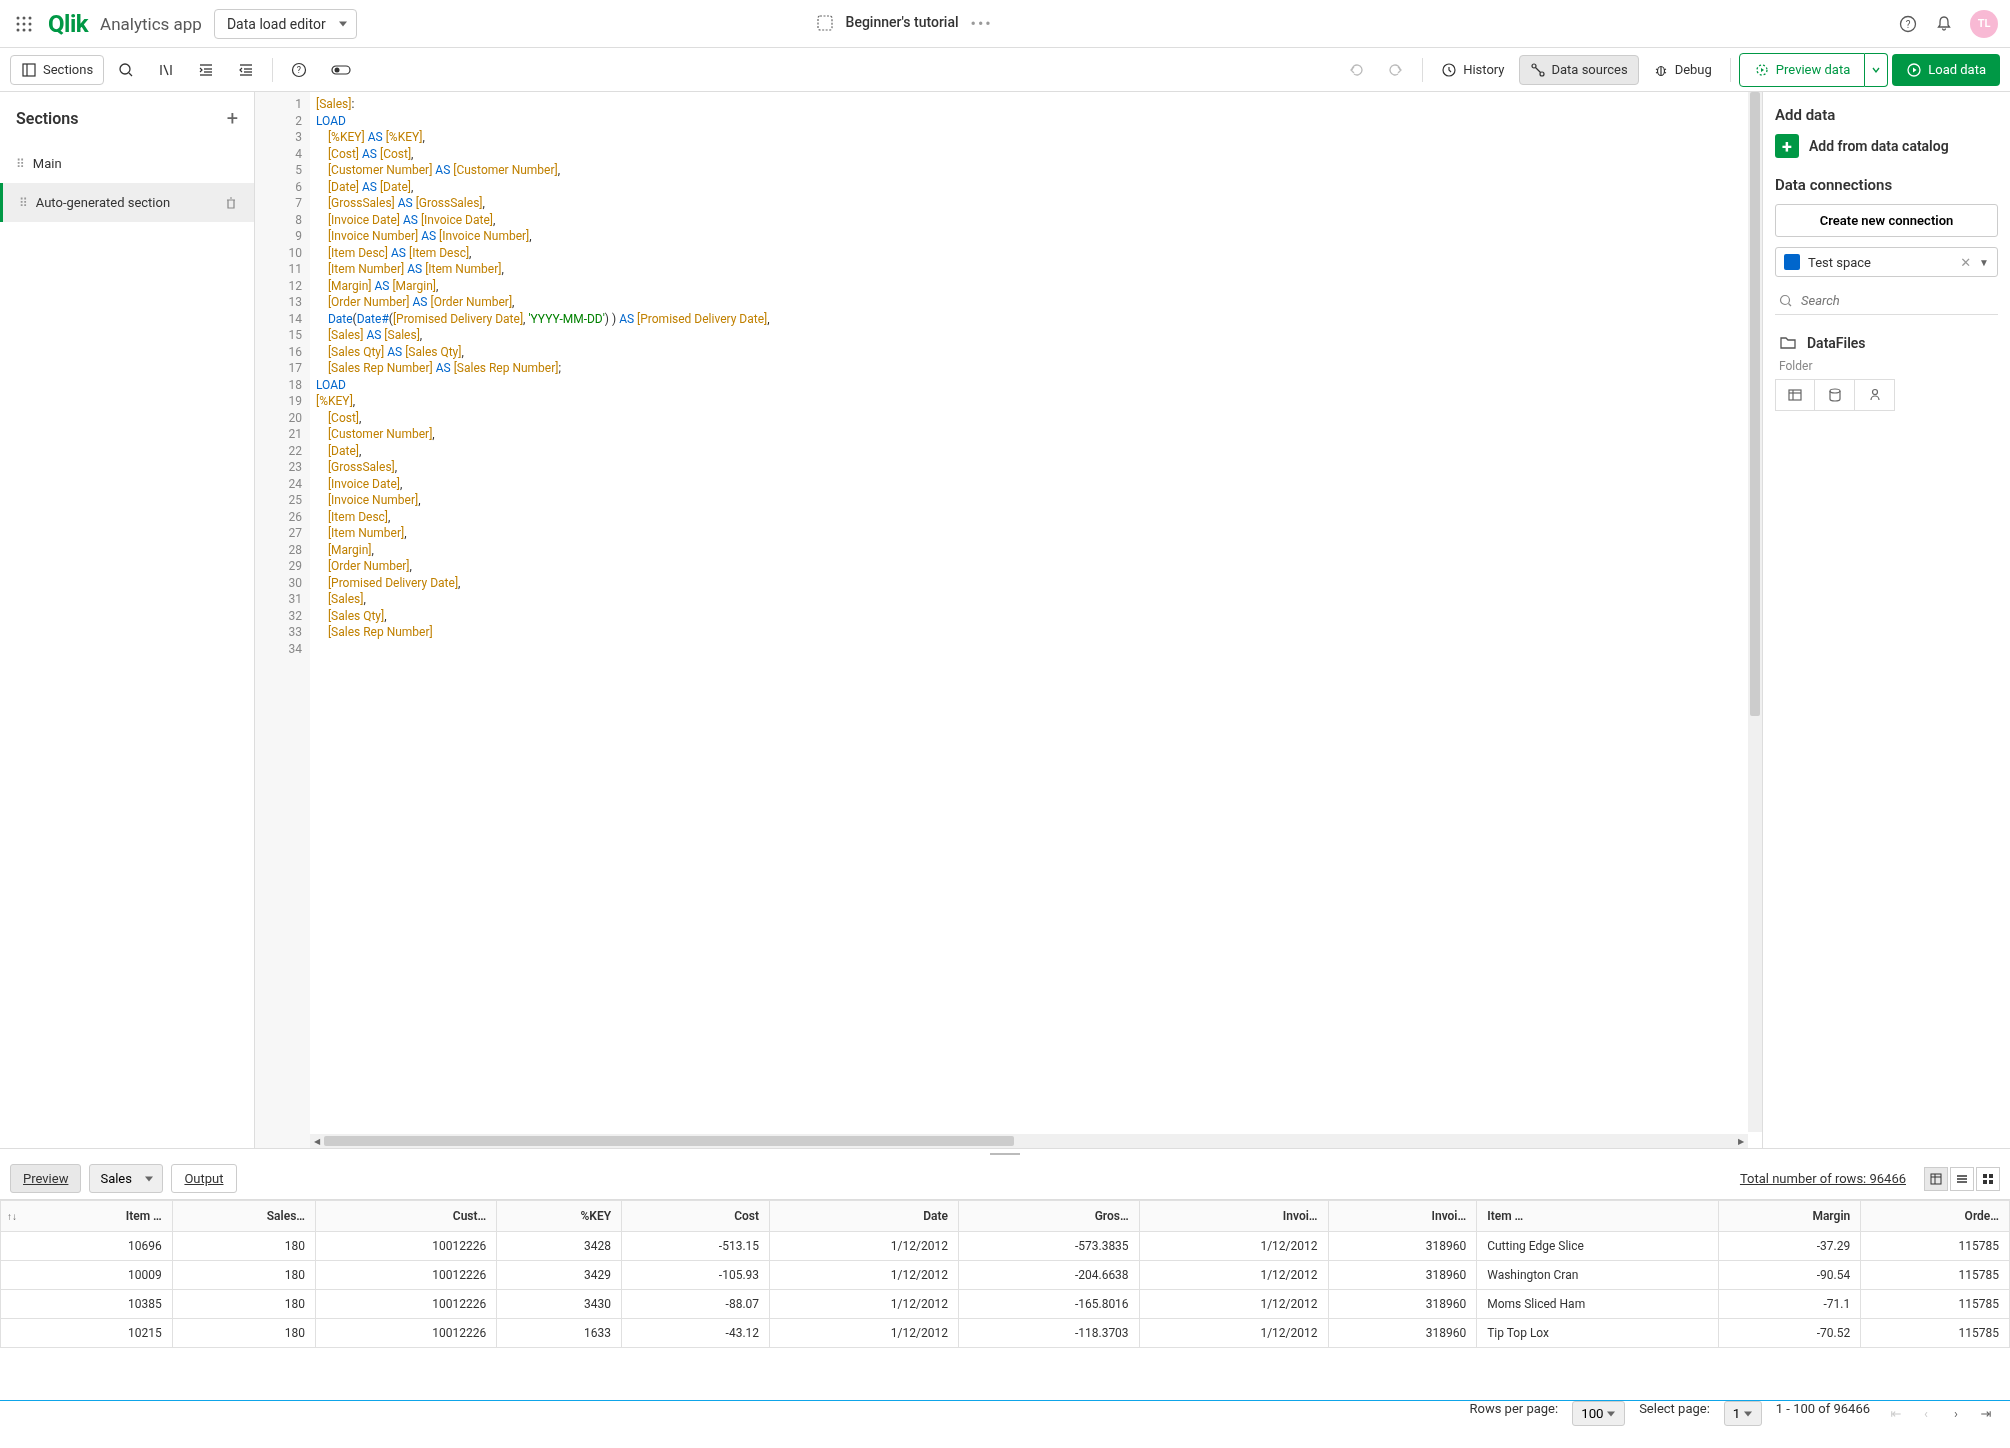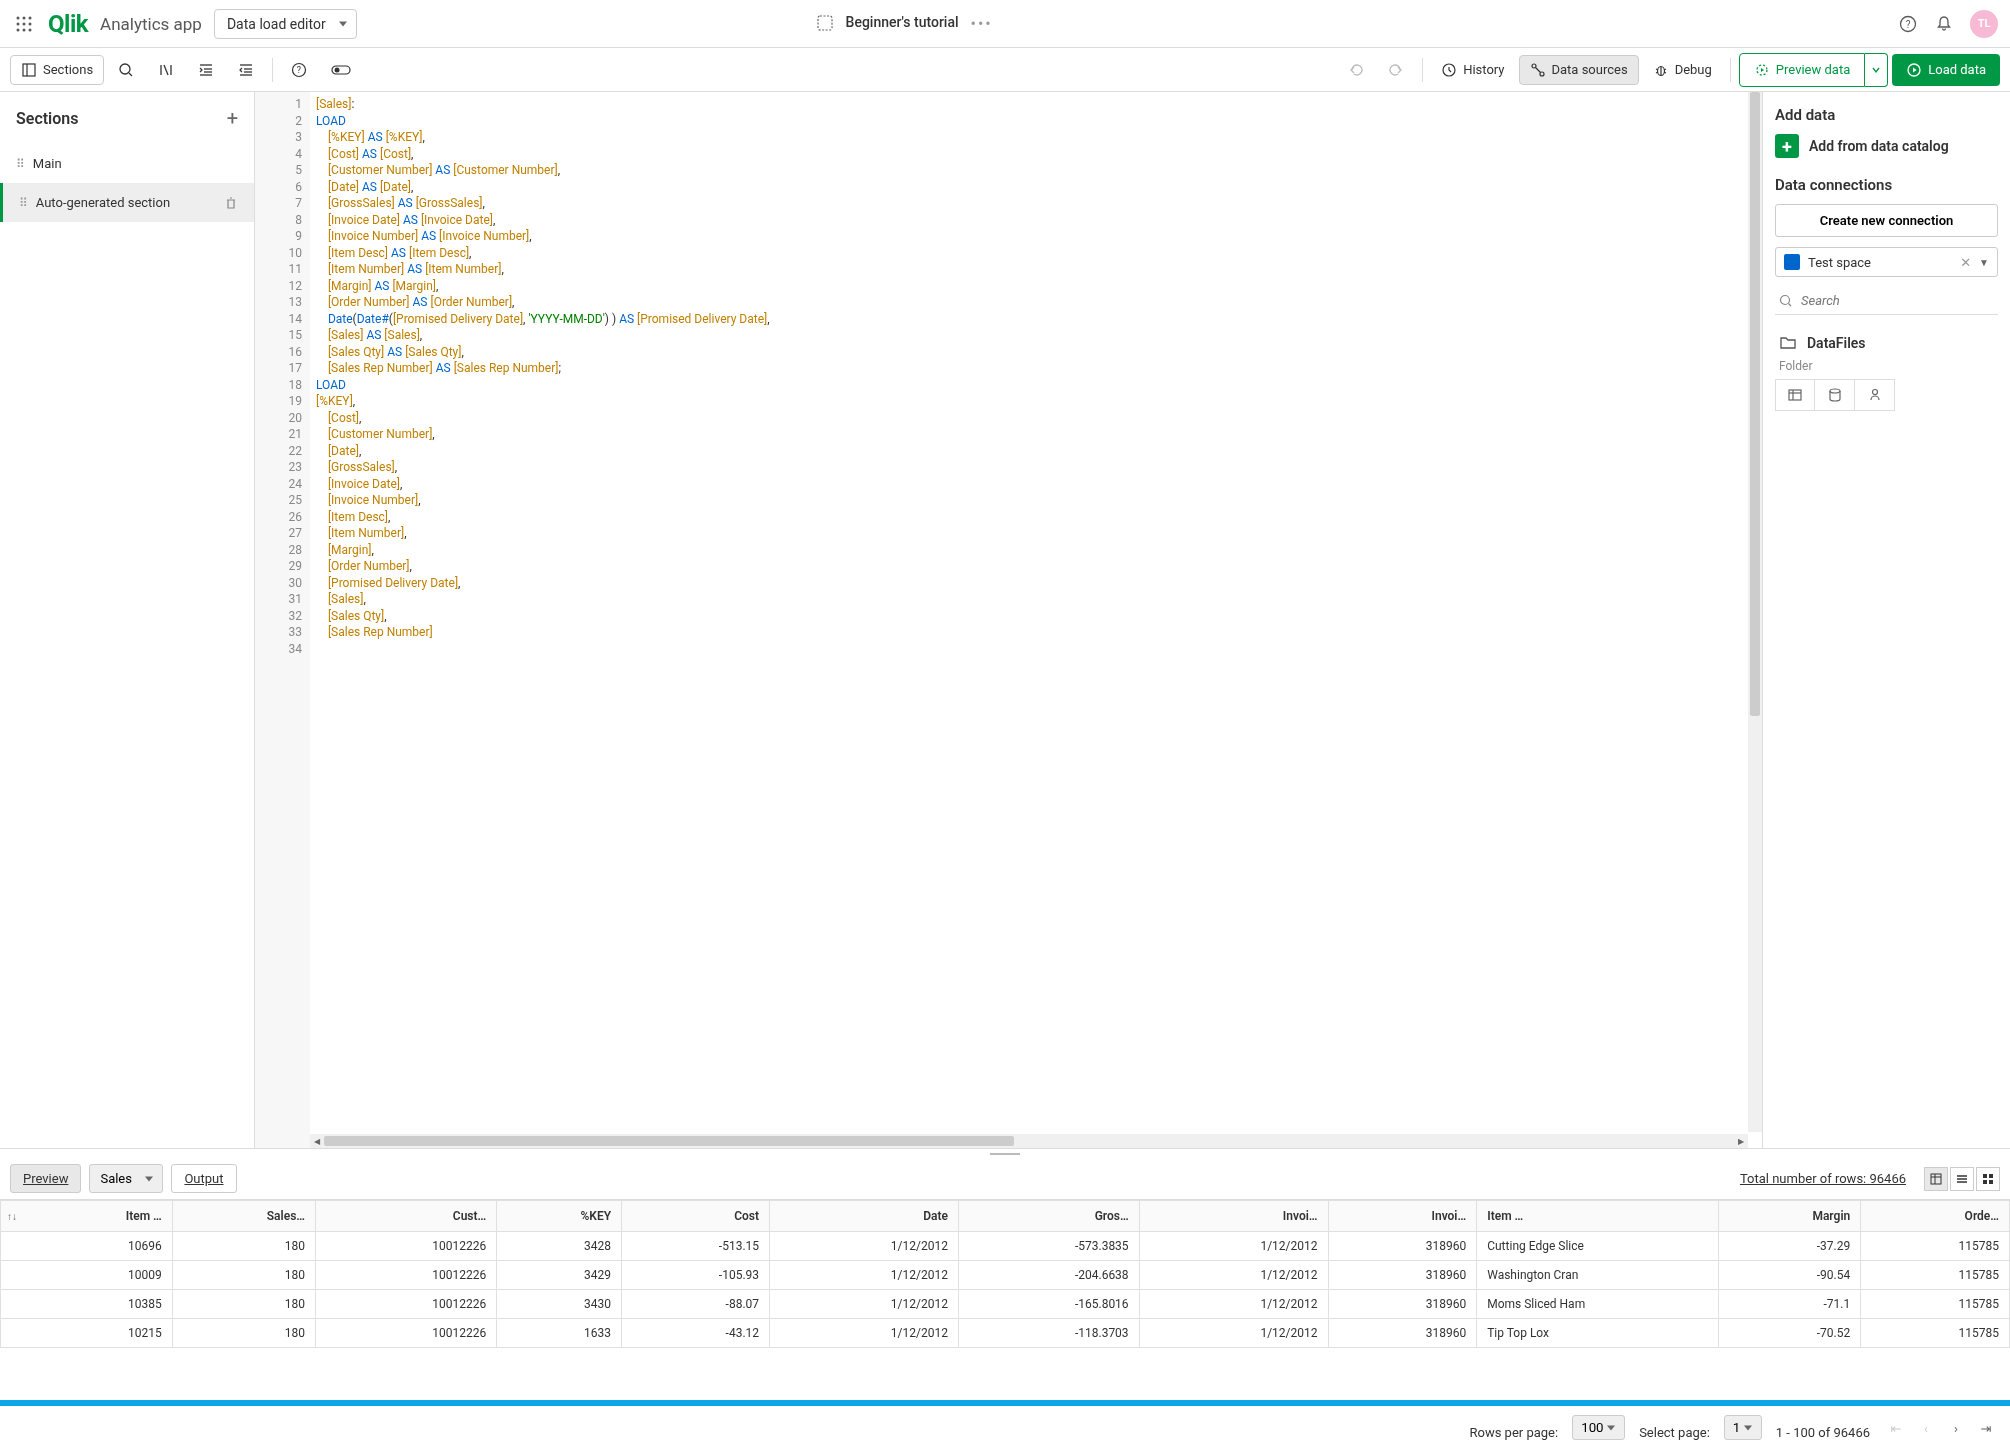--- a/index.html
+++ b/index.html
@@ -90,21 +90,21 @@
 
 .data-table-wrap { height: 200px; overflow: auto; position: relative; }
 .data-table { width: 100%; border-collapse: collapse; font-size: 12px; }
 .data-table th { text-align: right; padding: 8px 10px; border: 1px solid #e0e0e0; background: #fafafa; font-weight: 600; white-space: nowrap; overflow: hidden; text-overflow: ellipsis; max-width: 100px; }
 .data-table th.left { text-align: left; }
 .data-table th:first-child { position: relative; padding-left: 24px; }
 .sort-icon { position: absolute; left: 6px; top: 50%; transform: translateY(-50%); font-size: 10px; color: #666; }
 .data-table td { text-align: right; padding: 7px 10px; border: 1px solid #e0e0e0; white-space: nowrap; overflow: hidden; text-overflow: ellipsis; max-width: 100px; }
 .data-table td.left { text-align: left; }
 
-.pager { height: 40px; display: flex; align-items: flex-end; justify-content: flex-end; padding: 0 12px; gap: 14px; border-top: 6px solid #0ea5e9; font-size: 13px; }
+.pager { height: 40px; display: flex; align-items: flex-start; justify-content: flex-end; padding: 0 12px; gap: 14px; border-top: 1px solid #0ea5e9; font-size: 13px; }
 .pager select { border: 1px solid #ccc; padding: 4px 20px 4px 8px; border-radius: 3px; appearance: none; cursor: pointer; }
 .pager-btns { display: flex; gap: 6px; }
 .pager-btn { width: 24px; height: 24px; display: flex; align-items: center; justify-content: center; cursor: pointer; color: #666; }
 .pager-btn.disabled { color: #ccc; cursor: default; }
 
 svg { display: block; }
 </style>
 </head>
 <body>
 

